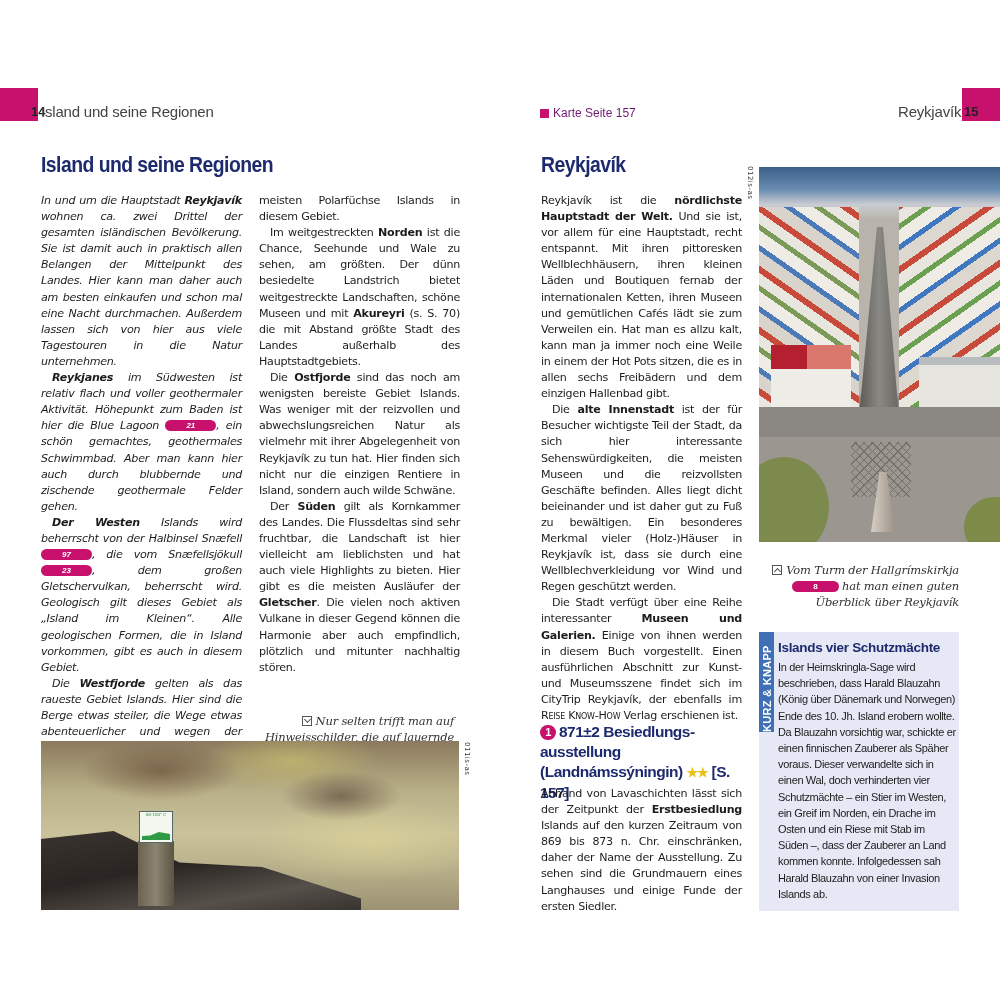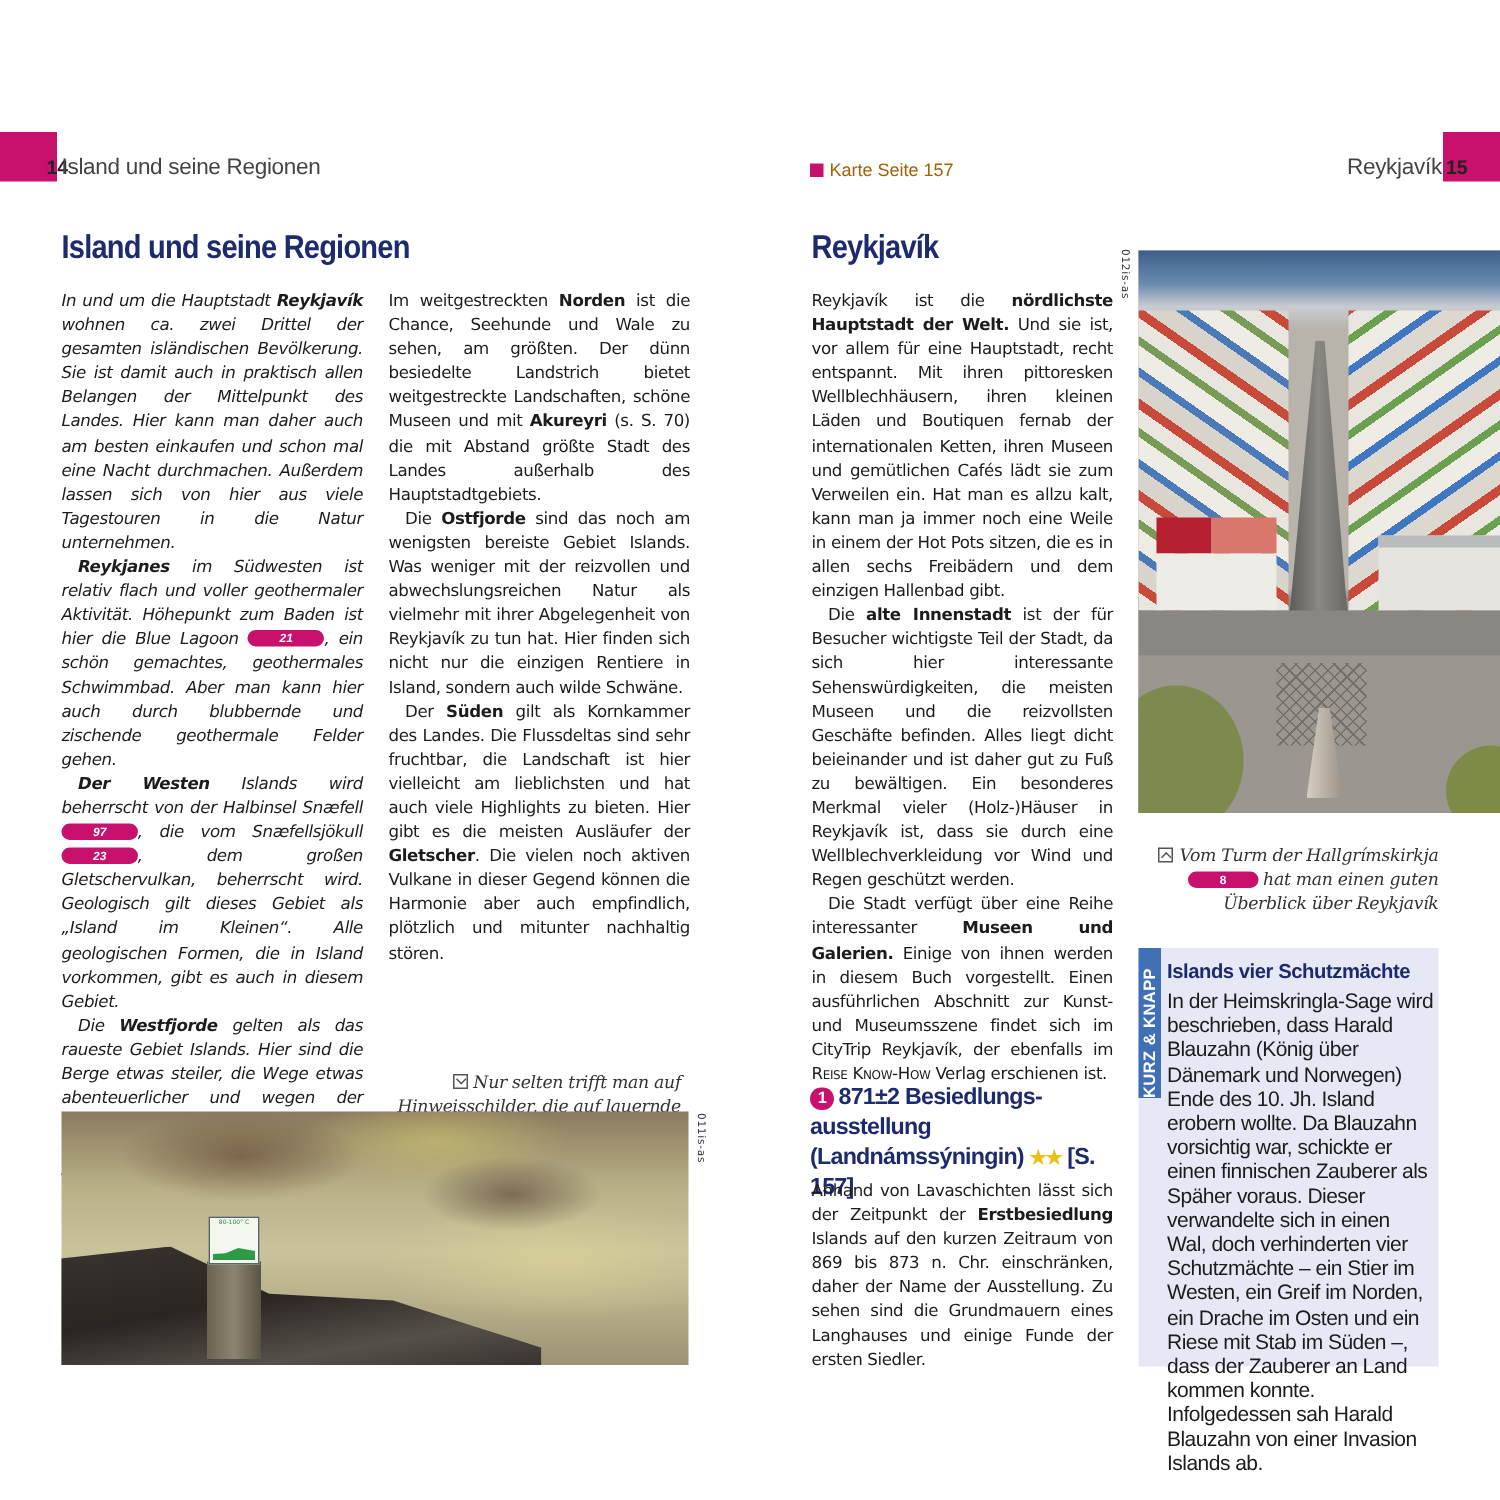--- a/index.html
+++ b/index.html
@@ -3,21 +3,21 @@
 <meta charset="utf-8">
 <style>
   * { box-sizing: border-box; margin: 0; padding: 0; }
   html, body { width: 1000px; height: 1000px; background: #ffffff; overflow: hidden; }
   body { position: relative; font-family: "Liberation Sans", sans-serif; color: #1a1a1a; }
 
   
   .page-tab { position: absolute; top: 88px; width: 38px; height: 33px; background: #c8116c; }
   .page-num { position: absolute; top: 104px; font-family: "Liberation Sans", sans-serif; font-weight: bold; font-size: 13px; color: #222; }
   .running-head { position: absolute; top: 103px; font-family: "Liberation Sans", sans-serif; font-size: 15px; color: #444; letter-spacing: -0.2px; }
-  .map-ref { position: absolute; top: 106px; left: 540px; font-size: 12px; color: #a16207; display: flex; align-items: center; gap: 4px; }
+  .map-ref { position: absolute; top: 106px; left: 540px; font-size: 12px; color: #701a75; display: flex; align-items: center; gap: 4px; }
   .map-ref .sq { width: 9px; height: 9px; background: #c8116c; display: inline-block; }
 
   h1.chapter-title { position: absolute; top: 152px; font-family: "Liberation Sans", sans-serif; font-weight: bold; font-size: 22px; color: #1d2a6e; letter-spacing: -0.6px; transform: scaleX(0.88); transform-origin: left; white-space: nowrap; }
 
   .col { position: absolute; font-family: "DejaVu Sans", sans-serif; font-size: 11.1px; line-height: 16.1px; text-align: justify; letter-spacing: -0.25px; color: #1c1c1c; }
   .col p { text-indent: 0; }
   .col p + p { text-indent: 11px; }
   .col b { font-weight: bold; }
   .col p.cont { text-indent: 0; }
 
@@ -36,39 +36,40 @@
   
   .sight-head { position: absolute; top: 722px; left: 540px; width: 210px; font-family: "Liberation Sans", sans-serif; font-weight: bold; font-size: 15.5px; line-height: 20px; color: #1d2a6e; letter-spacing: -0.5px; }
   .sight-num { display: inline-block; background: #c8116c; color: #fff; font-size: 11px; border-radius: 8px; width: 16px; height: 15px; text-align: center; line-height: 15px; vertical-align: 1px; margin-right: 3px; }
   .stars { color: #e8c21a; font-size: 13px; letter-spacing: -1px; }
 
   
   .infobox { position: absolute; left: 759px; top: 632px; width: 200px; height: 279px; background: #e6e9f5; }
   .infobox .side { position: absolute; left: 0; top: 0; width: 15px; height: 100px; background: #3f6fb5; }
   .infobox .side-label { position: absolute; left: 1px; top: 2px; width: 14px; height: 98px; writing-mode: vertical-rl; transform: rotate(180deg); color: #fff; font-family: "Liberation Sans", sans-serif; font-size: 11px; font-weight: bold; letter-spacing: 0.3px; text-align: left; line-height: 14px; }
   .infobox .ib-title { position: absolute; left: 19px; top: 8px; font-family: "Liberation Sans", sans-serif; font-weight: bold; font-size: 13.5px; color: #1d2a6e; letter-spacing: -0.3px; white-space: nowrap; }
-  .infobox .ib-text { position: absolute; left: 19px; top: 27px; width: 178px; font-family: "Liberation Sans", sans-serif; font-size: 14px; line-height: 16.2px; color: #1c1c1c; letter-spacing: -0.35px; }
+  .infobox .ib-text { position: absolute; left: 19px; top: 27px; width: 178px; font-family: "Liberation Sans", sans-serif; font-size: 11px; line-height: 16.2px; color: #1c1c1c; letter-spacing: -0.35px; }
 </style>
 </head>
 <body>
 
 <div class="page-tab" style="left:0;"></div>
 <span class="page-num" style="left:19px;margin-left:12px;">14</span>
 <span class="running-head" style="left:41px;">Island und seine Regionen</span>
 
 <h1 class="chapter-title" style="left:41px;">Island und seine Regionen</h1>
 
 <div class="col" style="left:41px; top:193px; width:201px;font-style:italic;">
   <p><span>In und um die Hauptstadt </span><b>Reykjavík</b><span> wohnen ca. zwei Drittel der gesamten isländischen Bevölkerung. Sie ist damit auch in praktisch allen Belangen der Mittelpunkt des Landes. Hier kann man daher auch am besten einkaufen und schon mal eine Nacht durchmachen. Außerdem lassen sich von hier aus viele Tagestouren in die Natur unternehmen.</span></p>
   <p><b>Reykjanes</b><span> im Südwesten ist relativ flach und voller geothermaler Aktivität. Höhepunkt zum Baden ist hier die Blue Lagoon </span><span class="marker">21</span><span>, ein schön gemachtes, geothermales Schwimmbad. Aber man kann hier auch durch blubbernde und zischende geothermale Felder gehen.</span></p>
   <p><b>Der Westen</b><span> Islands wird beherrscht von der Halbinsel Snæfell </span><span class="marker">97</span><span>, die vom Snæfellsjökull </span><span class="marker">23</span><span>, dem großen Gletschervulkan, beherrscht wird. Geologisch gilt dieses Gebiet als „Island im Kleinen“. Alle geologischen Formen, die in Island vorkommen, gibt es auch in diesem Gebiet.</span></p>
   <p><span>Die </span><b>Westfjorde</b><span> gelten als das raueste Gebiet Islands. Hier sind die Berge etwas steiler, die Wege etwas abenteuerlicher und wegen der Fjorde etwas länger, die Klippen etwas höher. Sie sind ein beliebtes Ziel für Vogelliebhaber. Außerdem leben die</span></p>
 </div>
 
 <div class="col" style="left:259px; top:193px; width:201px;">
+  <p class="cont">meisten Polarfüchse Islands in diesem Gebiet.</p>
   <p><span>Im weitgestreckten </span><b>Norden</b><span> ist die Chance, Seehunde und Wale zu sehen, am größten. Der dünn besiedelte Landstrich bietet weitgestreckte Landschaften, schöne Museen und mit </span><b>Akureyri</b><span> (s. S. 70) die mit Abstand größte Stadt des Landes außerhalb des Hauptstadtgebiets.</span></p>
   <p><span>Die </span><b>Ostfjorde</b><span> sind das noch am wenigsten bereiste Gebiet Islands. Was weniger mit der reizvollen und abwechslungsreichen Natur als vielmehr mit ihrer Abgelegenheit von Reykjavík zu tun hat. Hier finden sich nicht nur die einzigen Rentiere in Island, sondern auch wilde Schwäne.</span></p>
   <p><span>Der </span><b>Süden</b><span> gilt als Kornkammer des Landes. Die Flussdeltas sind sehr fruchtbar, die Landschaft ist hier vielleicht am lieblichsten und hat auch viele Highlights zu bieten. Hier gibt es die meisten Ausläufer der </span><b>Gletscher</b><span>. Die vielen noch aktiven Vulkane in dieser Gegend können die Harmonie aber auch empfindlich, plötzlich und mitunter nachhaltig stören.</span></p>
 </div>
 
 <div class="caption" style="left:259px; top:713px; width:195px;">
   <span class="cap-icon cap-down"></span><span>Nur selten trifft man auf Hinweisschilder, die auf lauernde Naturgefahren hinweisen</span>
 </div>
 
 <div class="photo" style="left:41px; top:741px; width:418px; height:169px;

